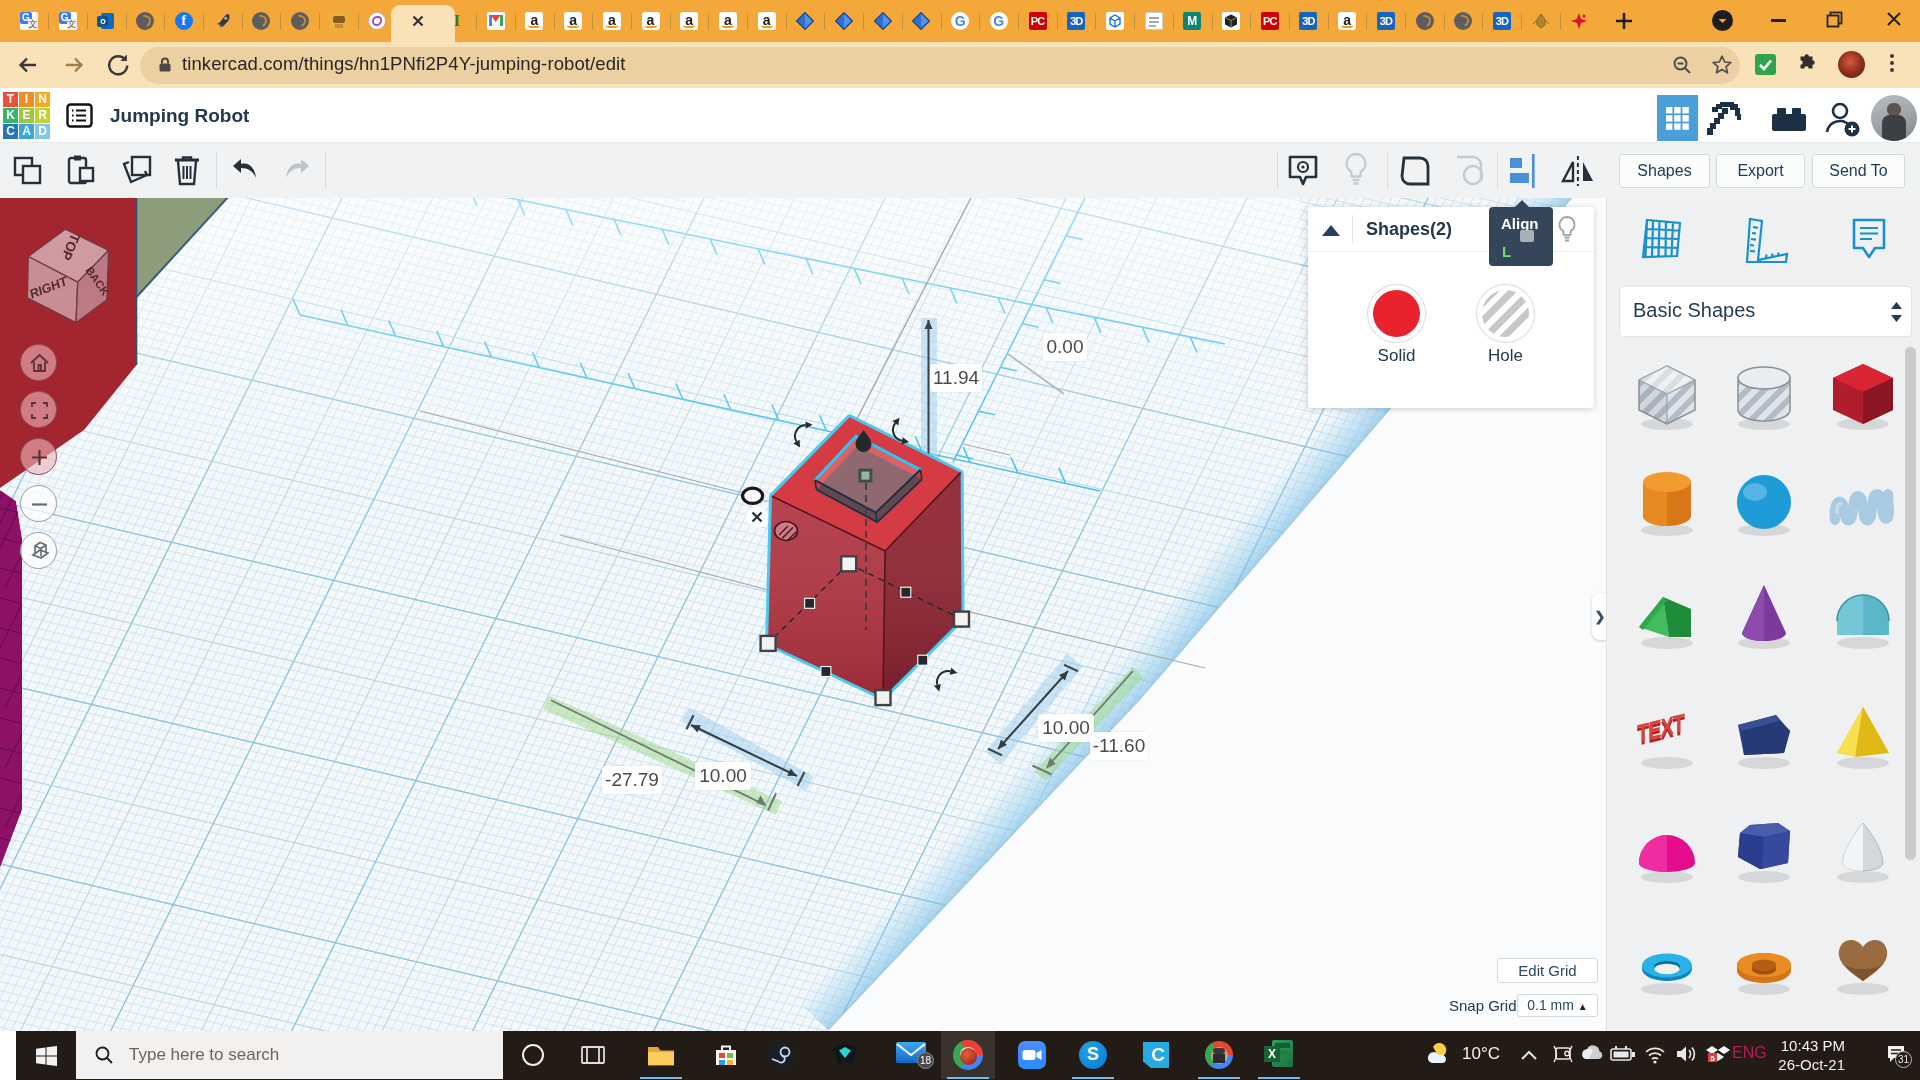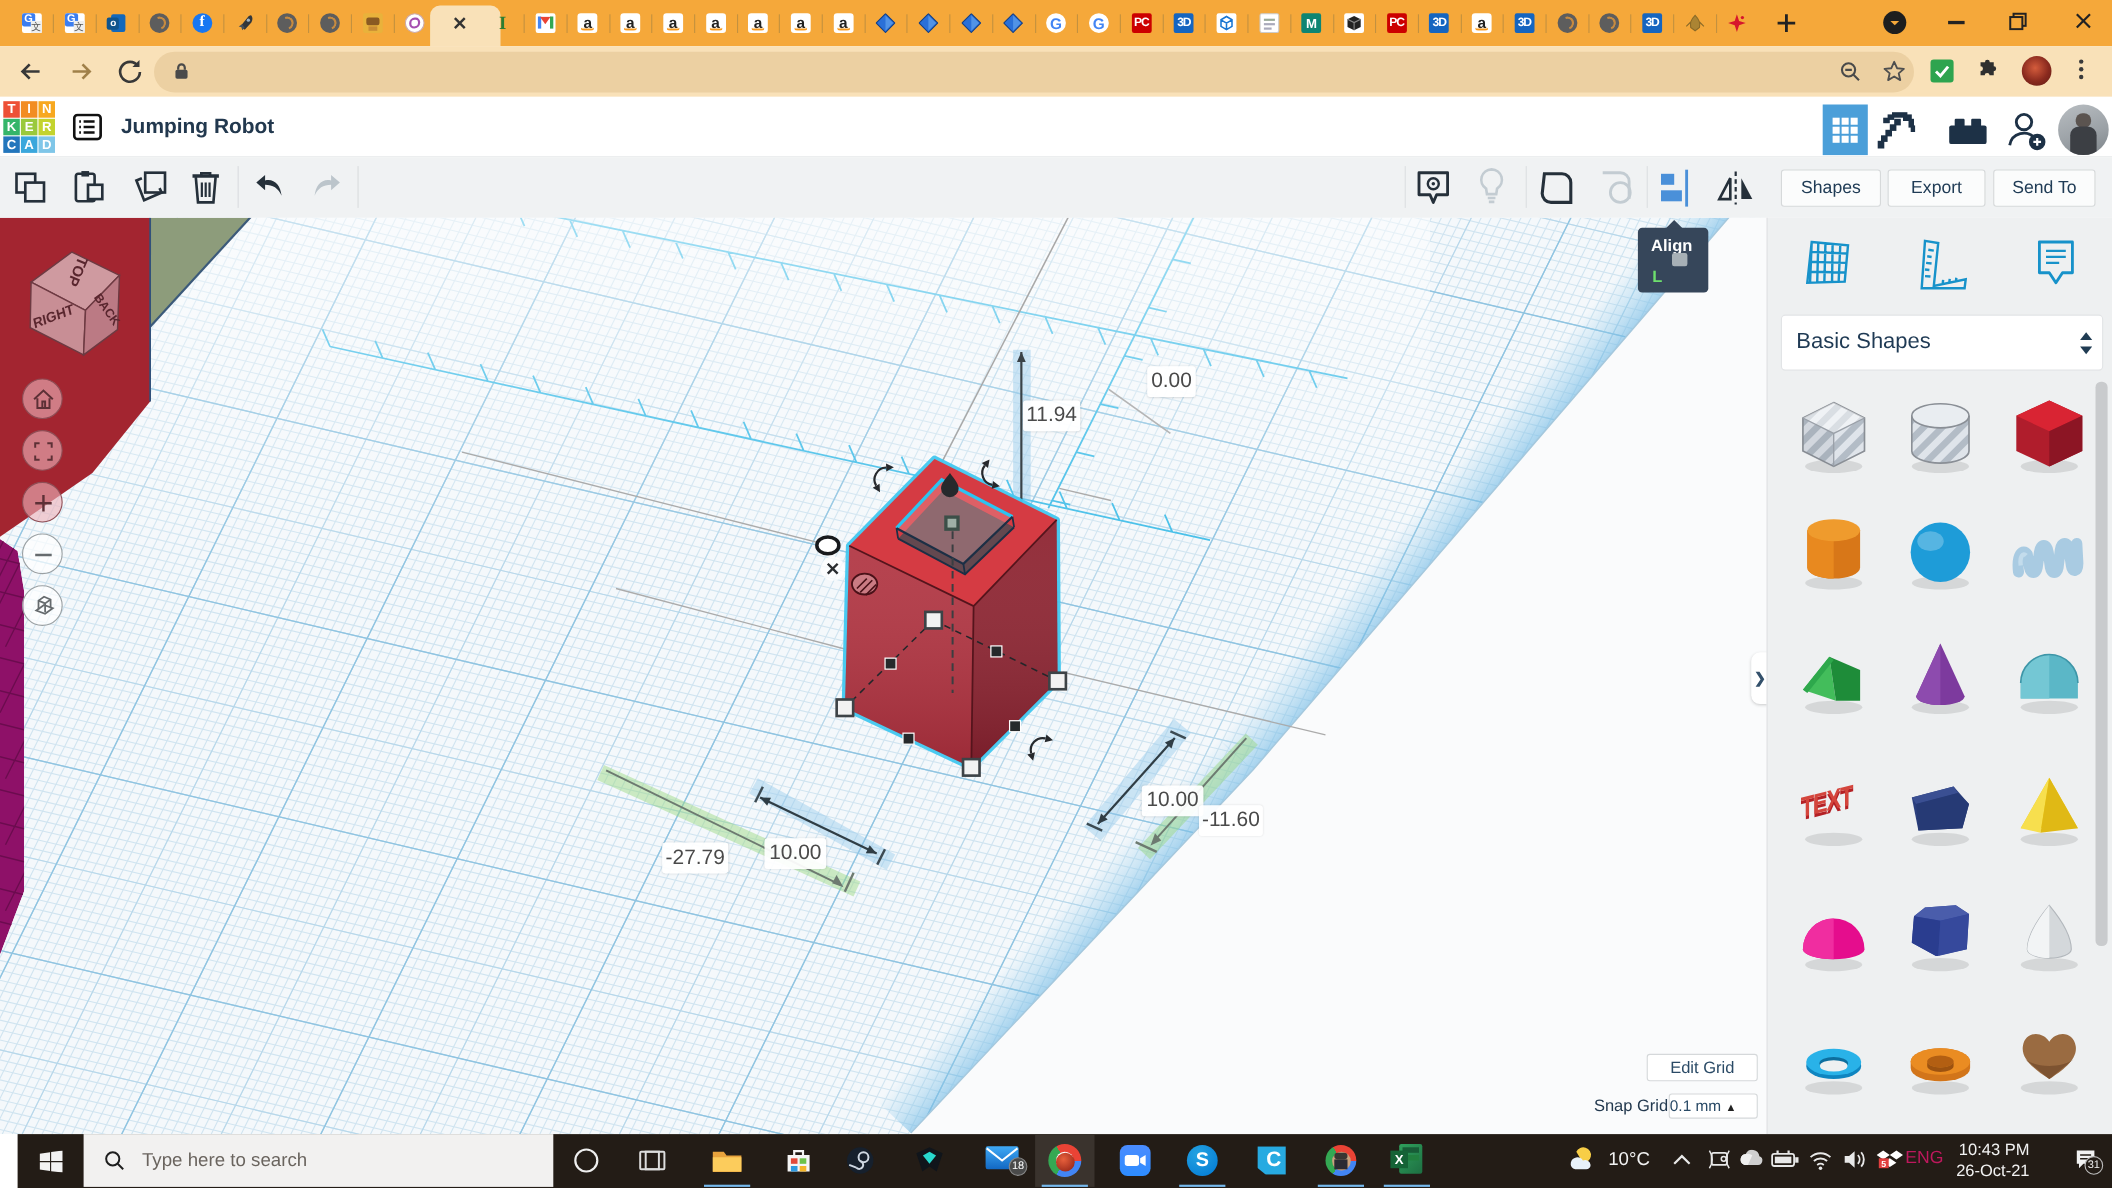--- a/index.html
+++ b/index.html
@@ -167,20 +167,21 @@
       </svg></div>
     <div style="position:absolute;left:106px;top:10px;width:25px;height:25px"><svg width="25" height="25" viewBox="0 0 25 25" style="" xmlns="http://www.w3.org/2000/svg">
         <path d="M19.5 8 A9 9 0 1 0 21.2 13.5" stroke="#383838" stroke-width="2.4" fill="none"></path>
         <path d="M20.8 2.5 L20.8 9 L14.4 9 Z" fill="#383838"></path>
       </svg></div>
     <div style="position:absolute;left:140px;top:4.5px;width:1600px;height:37px;background:#ecd0a2;border-radius:19px"></div>
     <div style="position:absolute;left:156px;top:14px;width:18px;height:18px"><svg width="18" height="18" viewBox="0 0 18 18" style="" xmlns="http://www.w3.org/2000/svg">
         <rect x="3.5" y="7.5" width="11" height="8" rx="1.5" fill="#4a4a4a"></rect>
         <path d="M6 7.5 V5.5 a3 3 0 0 1 6 0 V7.5" fill="none" stroke="#4a4a4a" stroke-width="2"></path>
       </svg></div>
+    <div style="position:absolute;left:182px;top:11px;font-size:18.5px;color:#262626;letter-spacing:0.1px">tinkercad.com/things/hn1PNfi2P4Y-jumping-robot/edit</div>
     <div style="position:absolute;left:1671px;top:12px;width:22px;height:22px"><svg width="22" height="22" viewBox="0 0 22 22" style="" xmlns="http://www.w3.org/2000/svg">
         <circle cx="9.5" cy="9.5" r="6" fill="none" stroke="#4a4a4a" stroke-width="1.9"></circle>
         <path d="M14 14 L19 19 M6.5 9.5 L12.5 9.5" stroke="#4a4a4a" stroke-width="1.9"></path>
       </svg></div>
     <div style="position:absolute;left:1711px;top:12px;width:22px;height:22px"><svg width="22" height="22" viewBox="0 0 22 22" style="" xmlns="http://www.w3.org/2000/svg">
         <path d="M11 2.2 L13.6 8 L19.8 8.6 L15.1 12.7 L16.5 18.8 L11 15.6 L5.5 18.8 L6.9 12.7 L2.2 8.6 L8.4 8 Z" fill="none" stroke="#4f4f4f" stroke-width="1.7" stroke-linejoin="round"></path>
       </svg></div>
     <div style="position:absolute;left:1753px;top:55px;"></div>
     <div style="position:absolute;left:1755px;top:12px;width:21px;height:21px;background:#2ea44f;border-radius:3px"><svg width="21" height="21" viewBox="0 0 21 21" style="" xmlns="http://www.w3.org/2000/svg">
         <path d="M5 11 L9 15 L16 6.5" stroke="#fff" stroke-width="2.6" fill="none"></path>
@@ -482,29 +483,45 @@
     <div class="navbtn" style="left:20px;top:287px;background:rgba(255,255,255,0.7);border:1.4px solid #9aa0a3"><svg width="37" height="37" viewBox="0 0 37 37" style="" xmlns="http://www.w3.org/2000/svg">
         <path d="M11 18.5 H26" stroke="#666b6e" stroke-width="2.2"></path>
       </svg></div>
     <div class="navbtn" style="left:20px;top:334px;background:rgba(255,255,255,0.7);border:1.4px solid #9aa0a3"><svg width="37" height="37" viewBox="0 0 37 37" style="" xmlns="http://www.w3.org/2000/svg">
         <g fill="none" stroke="#666b6e" stroke-width="1.6">
           <path d="M12 22 l7 -5 8 3 -7 5 Z"></path>
           <path d="M14 21 v-8 l5 -3.5 6 2.5 v8"></path>
           <path d="M14 13 l6 2.5 v8 M20 15.5 l5 -3.5"></path>
         </g>
       </svg></div>
+    <div style="position:absolute;left:1308px;top:9px;width:286px;height:201px;background:#fff;border-radius:3px;box-shadow:0 1px 6px rgba(0,0,0,0.18)">
+      <div style="position:absolute;left:14px;top:18px;width:0;height:0;border-left:9px solid transparent;border-right:9px solid transparent;border-bottom:11px solid #25425e"></div>
+      <div style="position:absolute;left:44px;top:8px;width:1px;height:28px;background:#e2e5e7"></div>
+      <div style="position:absolute;left:58px;top:12px;font-size:18px;font-weight:bold;color:#22384e">Shapes(2)</div>
+      <div style="position:absolute;left:248px;top:8px;width:22px;height:30px"><svg width="22" height="30" viewBox="0 0 22 30" style="" xmlns="http://www.w3.org/2000/svg">
+          <g fill="none" stroke="#9aa4ab" stroke-width="1.8">
+            <path d="M11 2 a7.5 7.5 0 0 1 4 13.8 l-0.6 4 h-6.8 l-0.6 -4 A7.5 7.5 0 0 1 11 2 Z"></path>
+            <path d="M8.3 22.5 h5.4 M9 25.5 h4"></path>
+          </g>
+        </svg></div>
+      <div style="position:absolute;left:0px;top:44px;width:286px;height:1px;background:#edefF1"></div>
+      <div style="position:absolute;left:65px;top:82.5px;width:47px;height:47px;border-radius:50%;background:#e8232e;box-shadow:0 0 0 5px #fff,0 0 1px 6px rgba(0,0,0,0.15)"></div>
+      <div style="position:absolute;left:40px;top:139px;width:97px;text-align:center;font-size:17px;color:#22384e">Solid</div>
+      <div style="position:absolute;left:174px;top:82.5px;width:47px;height:47px;border-radius:50%;background:repeating-linear-gradient(135deg,#fdfdfd 0 6px,#c6c8ca 6px 13px);box-shadow:0 0 0 5px #fff,0 0 1px 6px rgba(0,0,0,0.15)"></div>
+      <div style="position:absolute;left:149px;top:139px;width:97px;text-align:center;font-size:17px;color:#22384e">Hole</div>
+    </div>
     <div style="position:absolute;left:1489px;top:9px;width:64px;height:59px;background:#36465a;border-radius:4px">
       <div style="position:absolute;left:25px;top:-7px;width:0;height:0;border-left:8px solid transparent;border-right:8px solid transparent;border-bottom:8px solid #36465a"></div>
       <div style="position:absolute;left:12px;top:8px;font-size:15px;font-weight:bold;color:#fff">Align</div>
       <div style="position:absolute;left:31px;top:23px;width:14px;height:12px;background:#a7b0b6;border-radius:2px"></div>
       <div style="position:absolute;left:13px;top:36px;font-size:15px;font-weight:bold;color:#6ddf6d">L</div>
     </div>
     <div style="position:absolute;left:1497px;top:760px;width:101px;height:25px;background:#fff;border:1px solid #d5d8da;border-radius:3px;color:#2a4a66;font-size:15px;text-align:center;line-height:23px">Edit Grid</div>
     <div style="position:absolute;left:1449px;top:799px;font-size:15px;color:#22384e">Snap Grid</div>
-    <div style="position:absolute;left:1517px;top:796px;width:81px;height:23px;background:#fff;border:1px solid #d5d8da;border-radius:3px;color:#2a4a66;font-size:14px;line-height:21px">0.1 mm <span style="font-size:10px;color:#222">▲</span></div>
+    <div style="position:absolute;left:1517px;top:796px;width:81px;height:23px;background:#fff;border:1px solid #d5d8da;border-radius:3px;color:#2a4a66;font-size:14px;text-align:center;line-height:21px">0.1 mm <span style="font-size:10px;color:#222">▲</span></div>
     <div style="position:absolute;left:1592px;top:395px;width:16px;height:47px;background:#fff;border-radius:8px 0 0 8px;box-shadow:0 1px 3px rgba(0,0,0,0.2);color:#33506b;font-size:13px;text-align:center;line-height:47px;font-weight:bold">❯</div>
   </div>
 <div class="abs" style="left:1606px;top:198px;width:314px;height:833px;background:#eef0f1;border-left:1px solid #e0e2e4">
     <div style="position:absolute;left:33px;top:18px;width:44px;height:47px"><svg width="44" height="47" viewBox="0 0 44 47" style="" xmlns="http://www.w3.org/2000/svg">
         <path d="M7 4 L40 7 L37 40 L3 41 Z M7 4 L5.5 41 M13 4.5 L12 41 M19.5 5 L18.5 40.5 M26 5.5 L25.5 40.5 M33 6.3 L31.5 40.2 M6 13 L38.8 14.5 M5.5 22 L38 23 M4.8 31 L37.5 31.8" stroke="#1792ca" stroke-width="2.2" fill="none"></path>
       </svg></div>
     <div style="position:absolute;left:135px;top:19px;width:47px;height:47px"><svg width="47" height="47" viewBox="0 0 47 47" style="" xmlns="http://www.w3.org/2000/svg">
         <path d="M8 2 L20 4 L16 43 L45 37 L44 45 L5 45 Z M11 10 l5 0.8 M10 16 l4 0.6 M9 22 l5 0.6 M8 28 l4 0.5 M8 34 l5 0.4 M24 41.5 l0.5 -4 M30 40.5 l0.5 -4 M36 39.5 l0.5 -4" stroke="#1792ca" stroke-width="2.2" fill="none"></path>
       </svg></div>
     <div style="position:absolute;left:243px;top:19px;width:38px;height:48px"><svg width="38" height="48" viewBox="0 0 38 48" style="" xmlns="http://www.w3.org/2000/svg">

